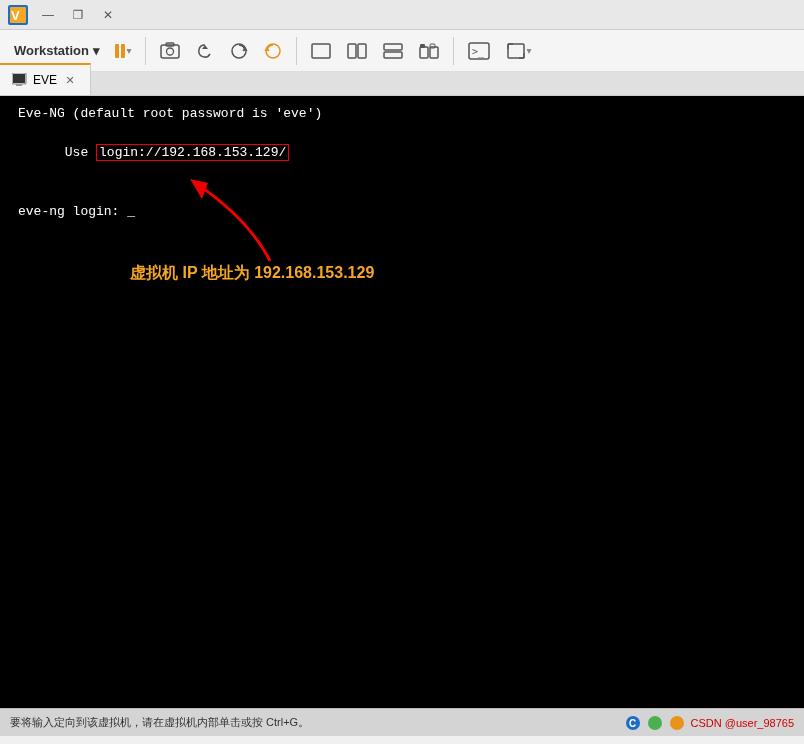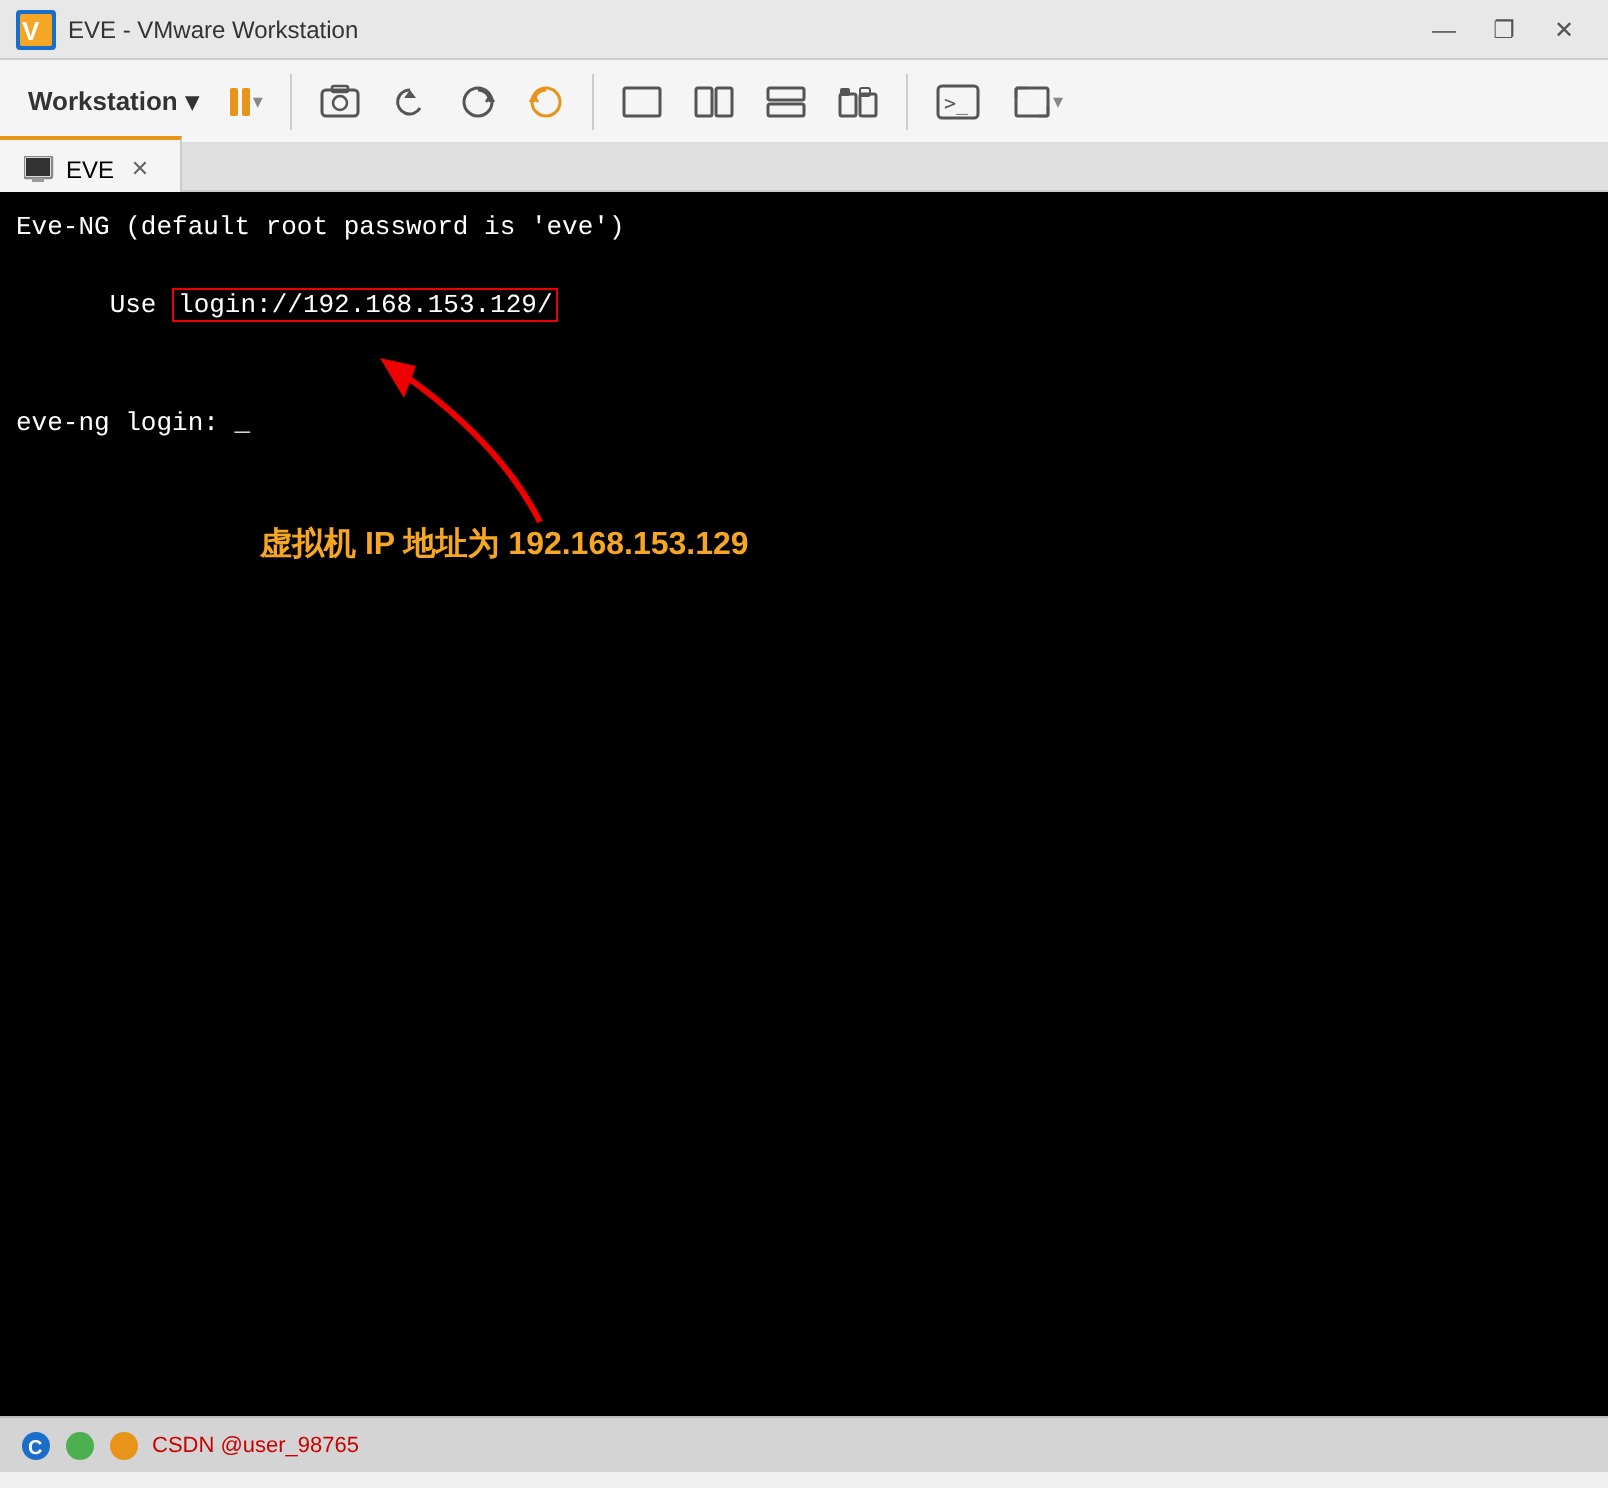--- a/index.html
+++ b/index.html
@@ -95,21 +95,21 @@
     .pause-bar {
       width: 4px;
       height: 14px;
       background: #e8931a;
       border-radius: 1px;
     }
 
     
     #tabs-bar {
       display: flex;
-      align-items: center;
+      align-items: flex-end;
       background: #e0e0e0;
       height: 24px;
       padding: 0;
       border-bottom: 1px solid #ccc;
     }
     .tab {
       display: flex;
       align-items: center;
       gap: 5px;
       padding: 0 12px;
@@ -139,21 +139,21 @@
       height: calc(744px - 30px - 42px - 32px - 28px);
       background: #000;
       position: relative;
     }
 
     
     #terminal {
       flex: 1;
       background: #000;
       color: #fff;
-      padding: 8px 8px;
+      padding: 8px 18px;
       font-family: 'Courier New', Courier, monospace;
       font-size: 13px;
       line-height: 1.5;
       position: relative;
     }
     .terminal-line { white-space: pre; }
     .url-box {
       display: inline;
       border: 1.5px solid #e00;
       padding: 0 2px;
@@ -180,21 +180,20 @@
 </head>
 <body>
 
 <div id="title-bar">
 
   <svg class="app-icon" viewBox="0 0 20 20">
     <rect width="20" height="20" rx="2" fill="#1a6dc8"></rect>
     <rect x="2" y="2" width="16" height="16" rx="1" fill="#f5a623"></rect>
     <text x="3" y="15" font-size="13" fill="white" font-weight="bold">V</text>
   </svg>
-  <span class="title-text">EVE - VMware Workstation</span>
   <div class="window-controls">
     <button class="win-btn">—</button>
     <button class="win-btn">❐</button>
     <button class="win-btn close">✕</button>
   </div>
 </div>
 
 <div id="toolbar">
 
   <div class="toolbar-workstation">
@@ -318,20 +317,21 @@
 
         <polygon points="30,28 48,32 42,48" fill="#e00"></polygon>
       </svg>
 
       <div style="position: absolute; left: 130px; top: 165px; color: #f5a623; font-size: 16px; font-weight: bold; white-space: nowrap; font-family: 'Microsoft YaHei', SimHei, Arial, sans-serif;">虚拟机 IP 地址为 192.168.153.129</div>
     </div>
   </div>
 </div>
 
 <div id="status-bar">
+  <span>要将输入定向到该虚拟机，请在虚拟机内部单击或按 Ctrl+G。</span>
   <div class="status-right">
 
     <svg width="60" height="18" viewBox="0 0 60 18">
       <circle cx="8" cy="9" r="7" fill="#1a6dc8"></circle>
       <text x="4" y="13" font-size="10" fill="white" font-weight="bold">C</text>
       <circle cx="30" cy="9" r="7" fill="#4caf50"></circle>
       <circle cx="52" cy="9" r="7" fill="#e8931a"></circle>
     </svg>
     <span style="color: #c00; font-weight: normal; font-size: 11px;">CSDN @user_98765</span>
   </div>

